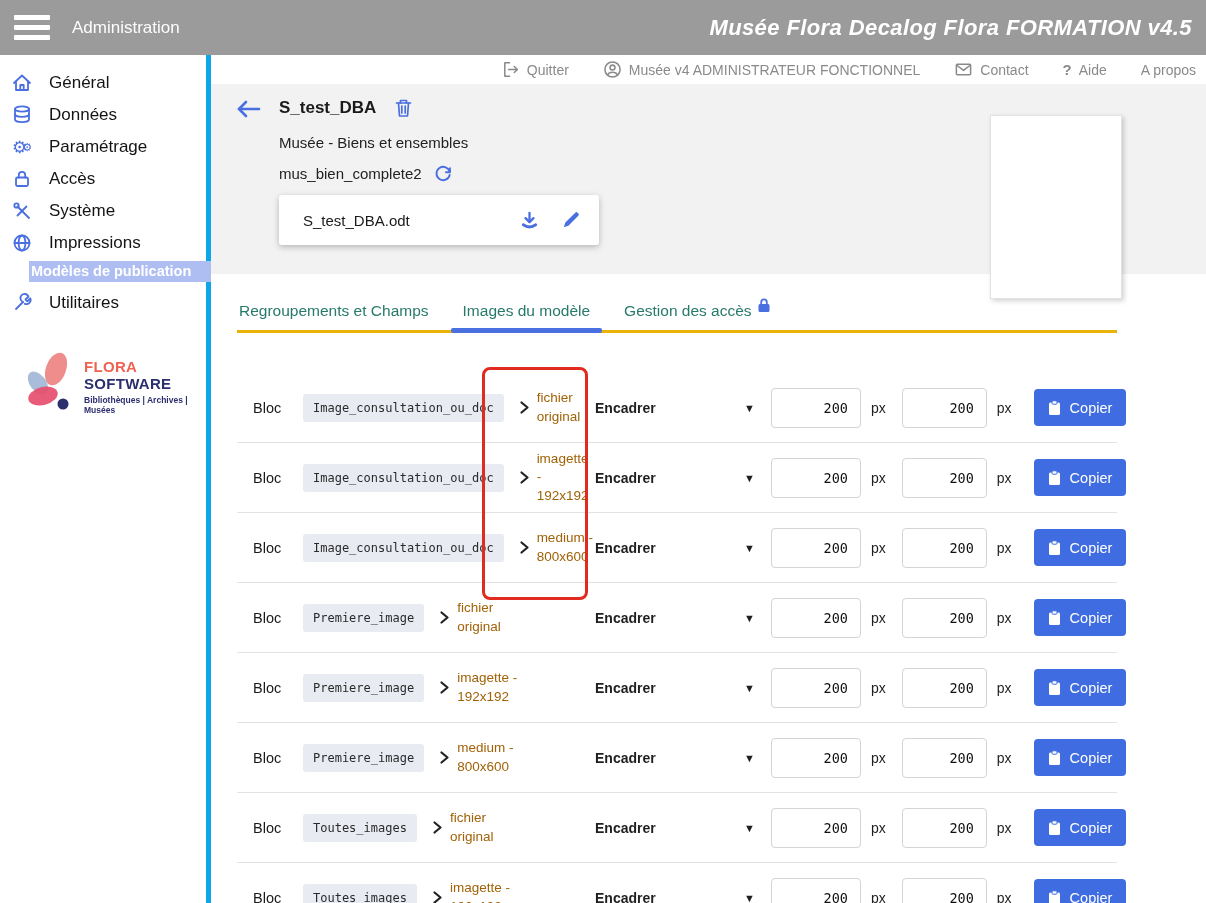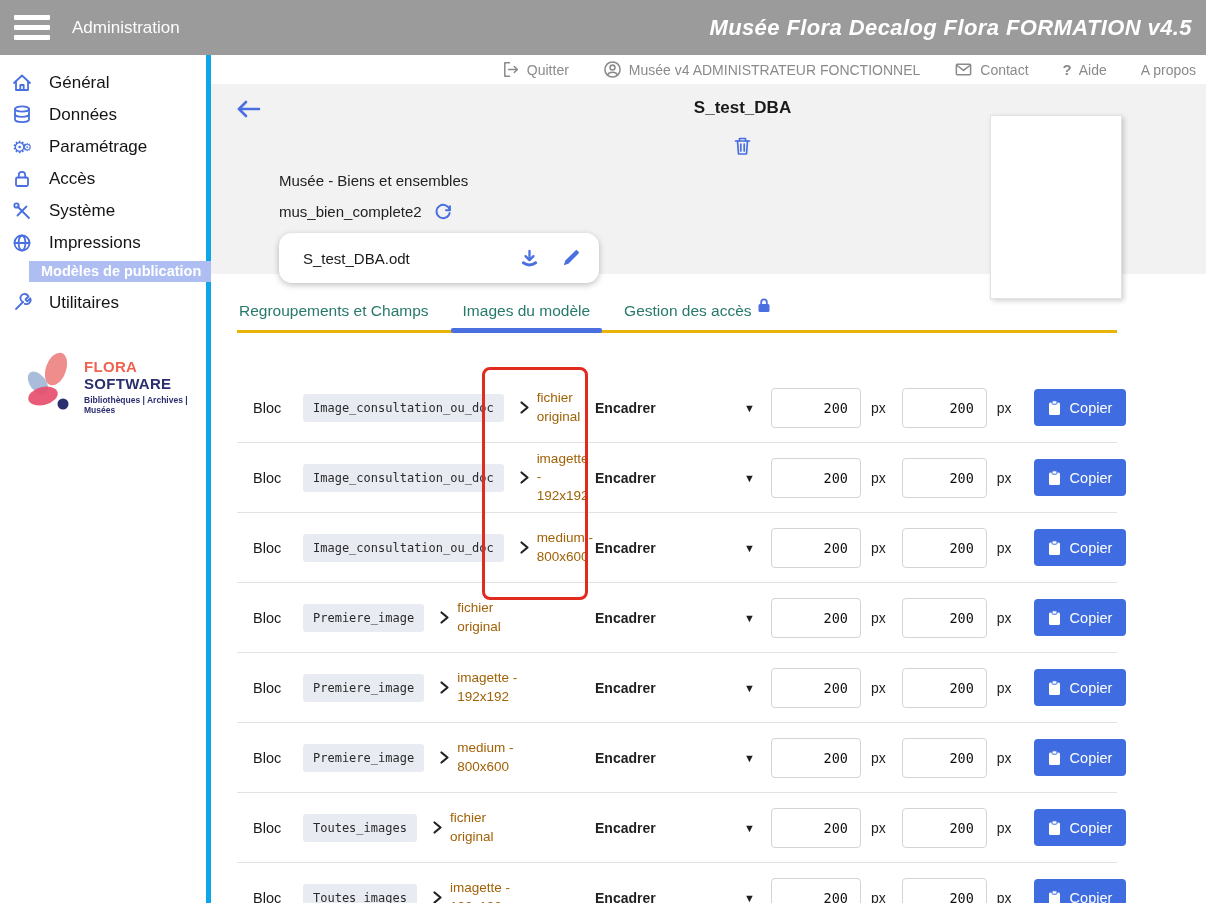--- a/index.html
+++ b/index.html
@@ -20,46 +20,46 @@
   .main { flex:1; position:relative; background:#fff; }
 
   
   .nav-item { display:flex; align-items:center; gap:15px; height:32px; padding-left:10px;
     font-size:17px; color:#141414; cursor:pointer; }
   .nav-icon { width:24px; height:24px; display:flex; align-items:center; justify-content:center; color:#4a6fe0; }
   .nav-icon svg { stroke:#4a6fe0; fill:none; stroke-width:1.8; stroke-linecap:round; stroke-linejoin:round; }
   .gear-glyph { color:#4a6fe0; font-size:17px; line-height:1; }
   .gear-glyph .g2 { font-size:11px; vertical-align:top; margin-left:-5px; }
   .nav-subitem { margin-left:29px; width:182px; height:21px; background:#aebdf2; color:#fff;
-    font-weight:bold; font-size:14.5px; line-height:21px; padding-left:12px; margin-top:2px; margin-bottom:5px; cursor:pointer; }
+    font-weight:bold; font-size:14.5px; line-height:21px; padding-left:2px; margin-top:2px; margin-bottom:5px; cursor:pointer; }
   .logo-block { margin-top:30px; padding-left:16px; display:flex; align-items:center; }
   .logo-text { margin-left:2px; }
   .logo-brand { font-size:15px; font-weight:bold; letter-spacing:.3px; }
   .logo-brand .b1 { color:#ee6352; }
   .logo-brand .b2 { color:#2b2f6e; }
   .logo-tagline { font-size:8.5px; font-weight:bold; color:#2b2f6e; margin-top:3px; }
 
   
   .userbar { height:29px; display:flex; align-items:center; justify-content:flex-end; gap:34px;
     padding-right:10px; color:#8a8a8a; font-size:14px; background:#fff; }
   .userbar .ub-item { display:flex; align-items:center; gap:7px; cursor:pointer; }
   .userbar svg { stroke:#8a8a8a; fill:none; stroke-width:1.6; stroke-linecap:round; stroke-linejoin:round; }
   .q-icon { font-size:15px; font-weight:bold; }
 
   
   .doc-header { height:190px; background:#f2f2f2; position:relative; padding:14px 0 0 24px; }
   .back-arrow { position:absolute; left:24px; top:14px; cursor:pointer; }
-  .doc-title-row { margin-left:44px; display:flex; align-items:center; gap:18px;flex-direction:column; }
+  .doc-title-row { margin-left:44px; display:flex; align-items:flex-end; gap:18px; }
   .doc-title { font-size:17px; font-weight:bold; color:#1a1a1a; }
   .trash-btn { cursor:pointer; display:flex; }
   .doc-sub { margin-left:44px; margin-top:16px; font-size:15px; color:#222; }
   .doc-model-row { margin-left:44px; margin-top:13px; display:flex; align-items:center; gap:12px; font-size:15px; color:#222; }
   .refresh-btn { cursor:pointer; display:flex; }
   .file-card { margin-left:44px; margin-top:12px; width:320px; height:50px; background:#fff;
-    border-radius:13px; box-shadow:0 2px 6px rgba(0,0,0,.25); display:flex; align-items:center; padding:0 18px 0 24px; }
+    border-radius:3px; box-shadow:0 2px 6px rgba(0,0,0,.25); display:flex; align-items:center; padding:0 18px 0 24px; }
   .file-name { font-size:15px; color:#1a1a1a; }
   .file-actions { margin-left:auto; display:flex; gap:20px; }
   .file-actions span { cursor:pointer; display:flex; }
 
   
   .empty-panel { position:absolute; left:779px; top:31px; width:132px; height:184px; background:#fff;
     border:1px solid #e2e2e2; box-shadow:2px 2px 5px rgba(0,0,0,.18); }
 
   
   .tabs { margin:22px 0 0 26px; width:880px; display:flex; gap:30px; border-bottom:3px solid #eab308; }

